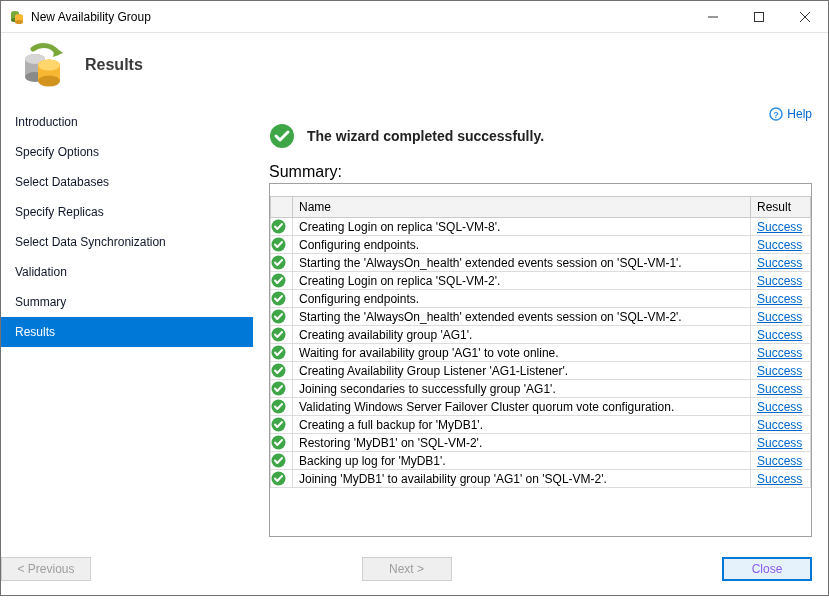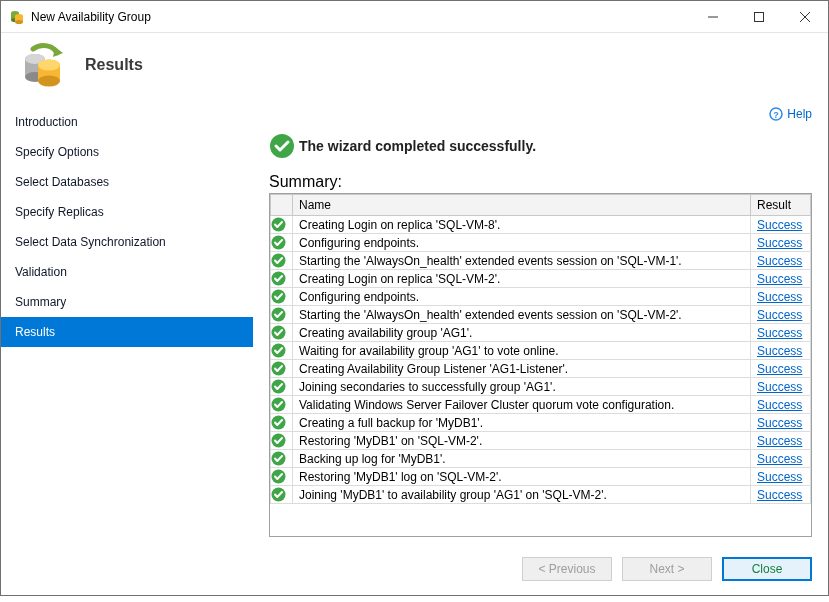--- a/index.html
+++ b/index.html
@@ -12,33 +12,33 @@
   .header { display: flex; align-items: center; padding: 8px 18px 10px 18px; }
   .header .big-icon { width: 48px; height: 48px; margin-right: 18px; }
   .header h1 { font-size: 16px; font-weight: 600; color: #3a3a3a; margin: 0; }
   .body { flex: 1; display: flex; min-height: 0; }
   .nav { width: 252px; border-right: 0; padding-top: 8px; }
   .nav-item { padding: 6px 14px; color: #0f172a; cursor: default; font-size: 12px; line-height: 18px; }
   .nav-item.sel { background: #0078d7; color: #fff; }
   .main { flex: 1; padding: 8px 16px 0 16px; display: flex; flex-direction: column; min-width: 0; }
   .help-row { display: flex; justify-content: flex-end; align-items: center; }
   .help-link { color: #0066cc; display: flex; align-items: center; gap: 4px; cursor: pointer; }
-  .status-row { display: flex; align-items: center; gap: 4px; margin-top: 12px; margin-bottom: 14px; }
+  .status-row { display: flex; align-items: center; gap: 12px; margin-top: 2px; margin-bottom: 14px; }
   .status-row .msg { font-size: 14px; font-weight: 700; color: #222; }
   .summary-label { font-size: 16px; margin-bottom: 2px; }
   .grid-wrap { border: 1px solid #a0a0a0; flex: 1; min-height: 0; overflow: auto; background: #fff; }
-  table { border-collapse: collapse; width: 100%; font-size: 12px; }
+  table { border-collapse: collapse; width: 100%; font-size: 12px; margin-top: 12px; }
   th { background: #f3f3f3; text-align: left; font-weight: 400; padding: 3px 6px; border: 1px solid #c9c9c9; position: sticky; top: 0; }
   th.icon-col { width: 22px; }
   th.result-col { width: 60px; }
   td { padding: 1.5px 6px; border: 1px solid #dcdcdc; vertical-align: middle; white-space: nowrap; }
   td.icon-cell { text-align: center; padding: 1px 0; }
   td.result-cell a { color: #0066cc; text-decoration: underline; cursor: pointer; }
-  .btn-row { display: flex; justify-content: flex-end; gap: 10px; padding: 14px 16px 14px 8px; }
-  button.wiz { width: 90px; height: 24px; font-size: 12px; border: 1px solid #adadad; background: #e1e1e1; color: #15803d; }
+  .btn-row { display: flex; justify-content: space-between; gap: 10px; padding: 14px 16px 14px 0; }
+  button.wiz { width: 90px; height: 24px; font-size: 12px; border: 1px solid #adadad; background: #e1e1e1; color: #8b5cf6; }
   button.wiz[disabled] { color: #9e9e9e; background: #efefef; border-color: #cfcfcf; }
   button.wiz.primary { border: 2px solid #0078d7; background: #e5f1fb; }
   svg { display: block; }
 </style>
 </head>
 <body>
 
 <div class="window">
 
   <div class="titlebar">
@@ -277,30 +277,20 @@
                 <td>Backing up log for 'MyDB1'.</td>
                 <td class="result-cell"><a>Success</a></td>
               </tr>
               <tr>
                 <td class="icon-cell">
                   <svg width="15" height="15" viewBox="0 0 15 15">
                     <circle cx="7.5" cy="7.5" r="7" fill="#3fa648"></circle>
                     <path d="M 4 7.5 L 6.3 10 L 11 5" fill="none" stroke="#fff" stroke-width="2" stroke-linecap="round" stroke-linejoin="round"></path>
                   </svg>
                 </td>
-                <td>Restoring 'MyDB1' log on 'SQL-VM-2'.</td>
-                <td class="result-cell"><a>Success</a></td>
-              </tr>
-              <tr>
-                <td class="icon-cell">
-                  <svg width="15" height="15" viewBox="0 0 15 15">
-                    <circle cx="7.5" cy="7.5" r="7" fill="#3fa648"></circle>
-                    <path d="M 4 7.5 L 6.3 10 L 11 5" fill="none" stroke="#fff" stroke-width="2" stroke-linecap="round" stroke-linejoin="round"></path>
-                  </svg>
-                </td>
                 <td>Joining 'MyDB1' to availability group 'AG1' on 'SQL-VM-2'.</td>
                 <td class="result-cell"><a>Success</a></td>
               </tr>
             </tbody>
         </table>
       </div>
 
       <div style="height:6px"></div>
     </div>
   </div>

